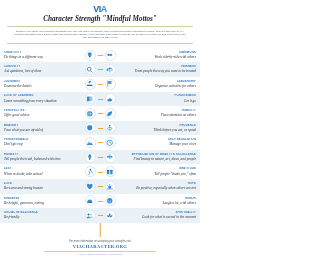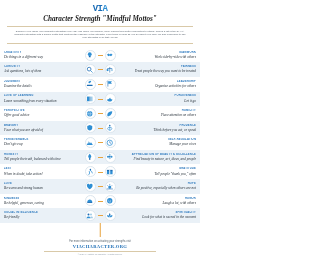--- a/index.html
+++ b/index.html
@@ -17,21 +17,21 @@
   }
 
   
   .header {
     padding: 4px 0 3px 0;
     text-align: center;
     background: #ffffff;
     flex: 0 0 auto;
   }
   .logo {
-    font-family: Liberation Mono, monospace;
+    font-family: Liberation Sans, sans-serif;
     font-weight: bold;
     font-size: 9px;
     letter-spacing: -0.5px;
     color: #1b6cb5;
     line-height: 10px;
     margin-bottom: 1px;
   }
   .logo .a-letter { color: #2f8fd4; }
   .title {
     font-family: "Liberation Serif", serif;

